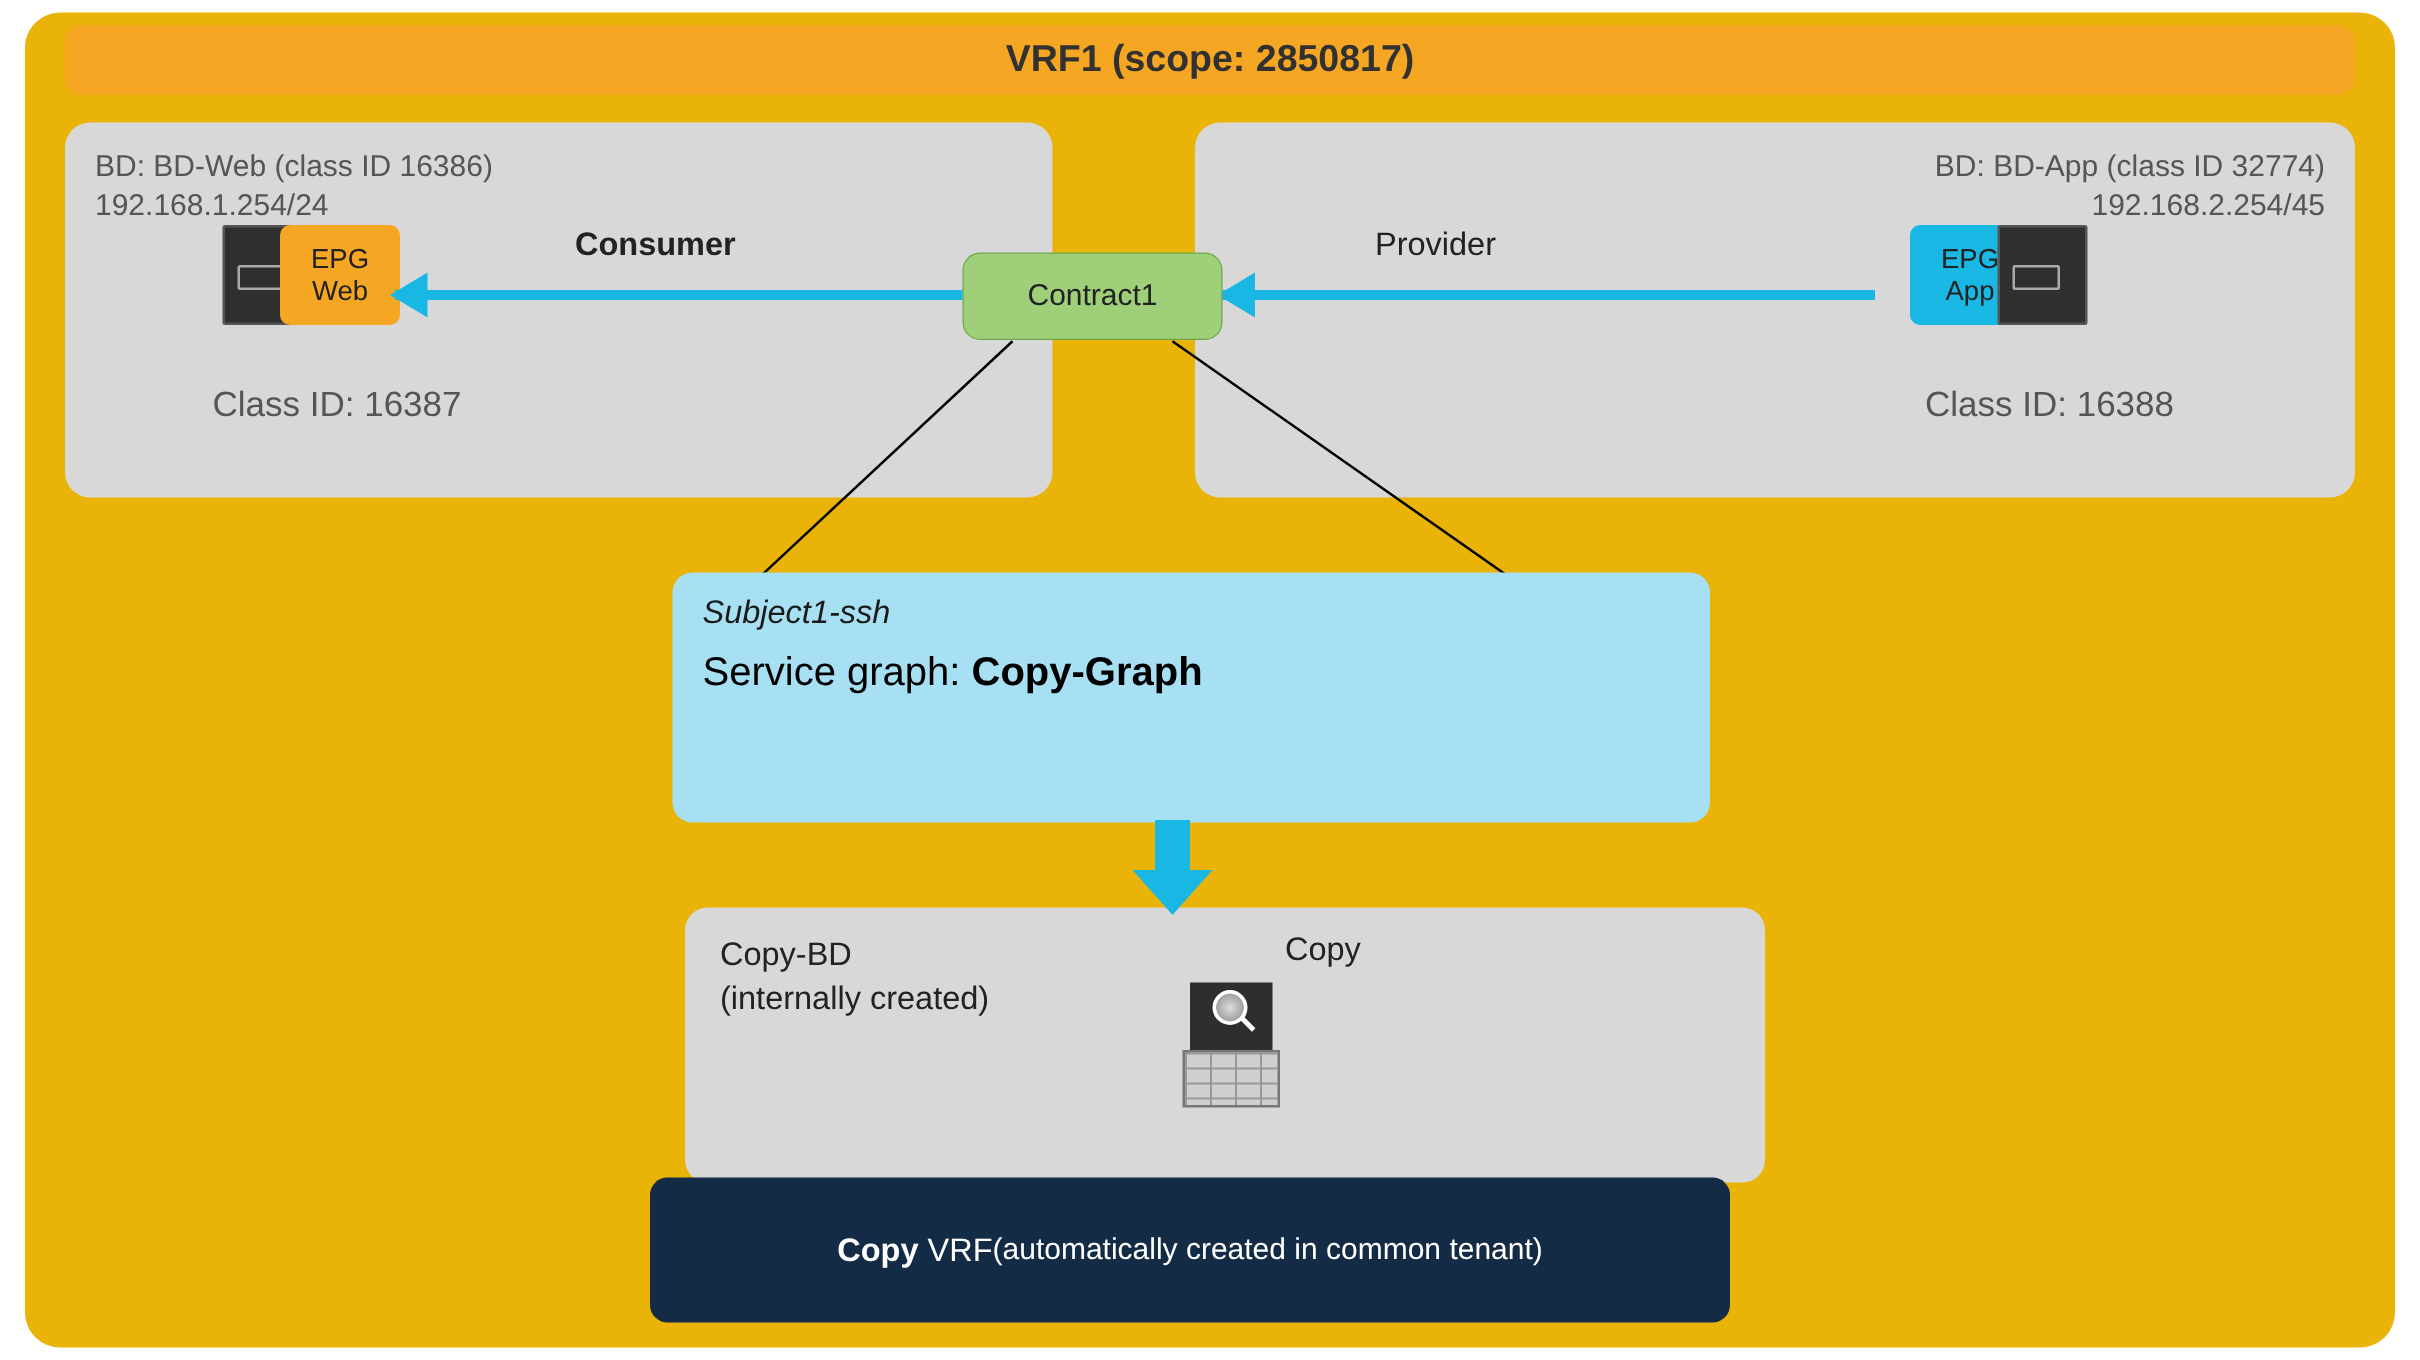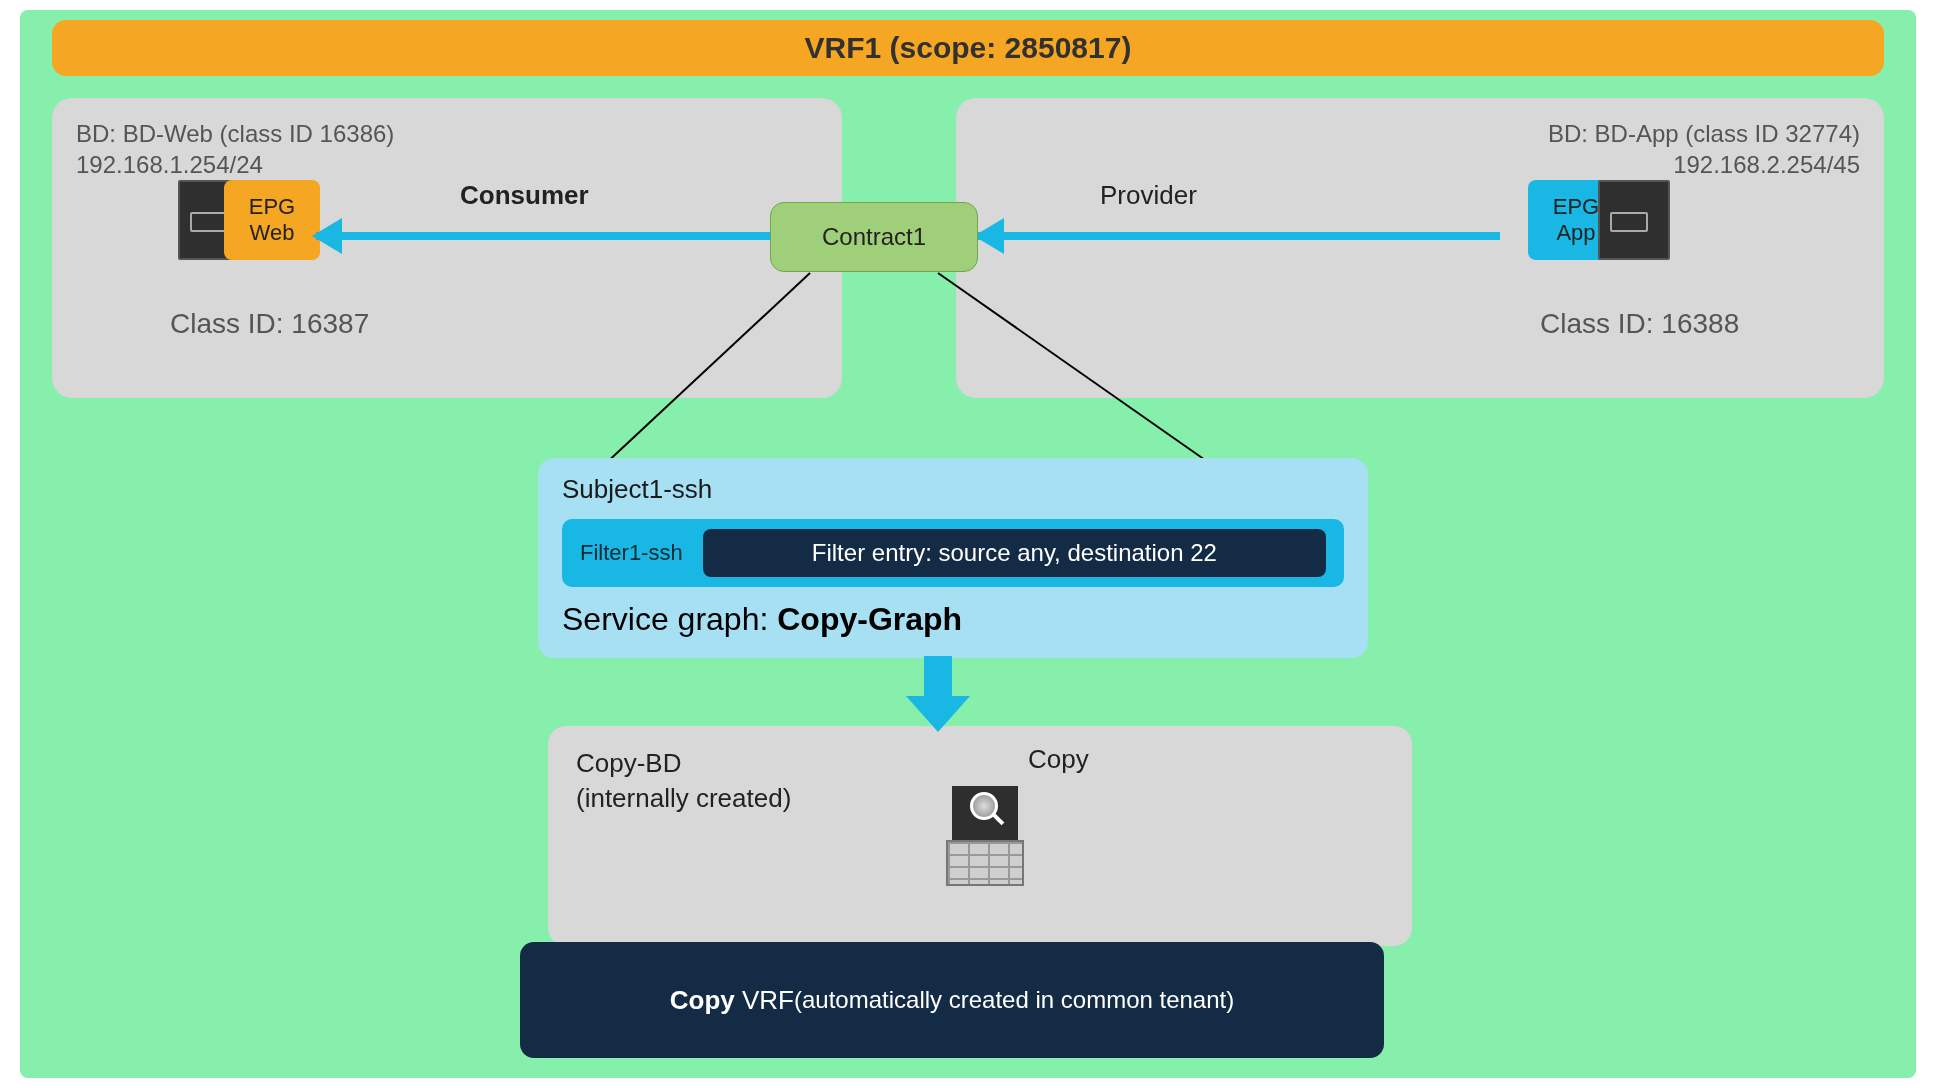--- a/index.html
+++ b/index.html
@@ -7,22 +7,22 @@
     font-family: -apple-system, "Segoe UI", Arial, sans-serif;
     background: #fff;
     width: 1936px;
     height: 1088px;
     position: relative;
   }
   .outer {
     position: absolute;
     left: 20px; top: 10px;
     width: 1896px; height: 1068px;
-    background: #86efac;
-    border-radius: 8px;
+    background: #eab308;
+    border-radius: 28px;
   }
   .vrf-banner {
     position: absolute;
     left: 32px; top: 10px;
     width: 1832px; height: 56px;
     background: #f5a623;
     border-radius: 14px;
     color: #313131;
     font-size: 30px;
     font-weight: 700;
@@ -122,21 +122,21 @@
 
   .subject-box {
     position: absolute;
     left: 518px; top: 448px;
     width: 830px; height: 200px;
     background: #a7dff3;
     border-radius: 16px;
     padding: 16px 24px;
     z-index: 3;
   }
-  .subject-title { font-size: 26px; color: #1a1a1a; margin-bottom: 14px; }
+  .subject-title { font-size: 26px; color: #1a1a1a; margin-bottom: 14px; font-style: italic; }
   .filter-row {
     display: flex; align-items: center; gap: 20px;
     background: #18b7e4;
     border-radius: 10px;
     padding: 10px 18px;
     margin-bottom: 14px;
   }
   .filter-name { font-size: 22px; color: #0f2a36; }
   .filter-entry {
     background: #142b45;
@@ -272,24 +272,20 @@
     <div class="arrow-line"></div>
     <div class="arrow-head-left"></div>
   </div>
   <div class="rel-label provider-label">Provider</div>
 
   <div class="diag-line" style="left:790px; top:262px; width:312px; transform:rotate(137deg);"></div>
   <div class="diag-line" style="left:918px; top:262px; width:388px; transform:rotate(35deg);"></div>
 
   <div class="subject-box">
     <div class="subject-title">Subject1-ssh</div>
-    <div class="filter-row">
-      <div class="filter-name">Filter1-ssh</div>
-      <div class="filter-entry">Filter entry: source any, destination 22</div>
-    </div>
     <div class="service-graph">
       <span class="l">Service graph: </span><span>Copy-Graph</span>
     </div>
   </div>
 
   <div class="down-arrow">
     <div class="shaft"></div>
     <div class="head"></div>
   </div>
 

